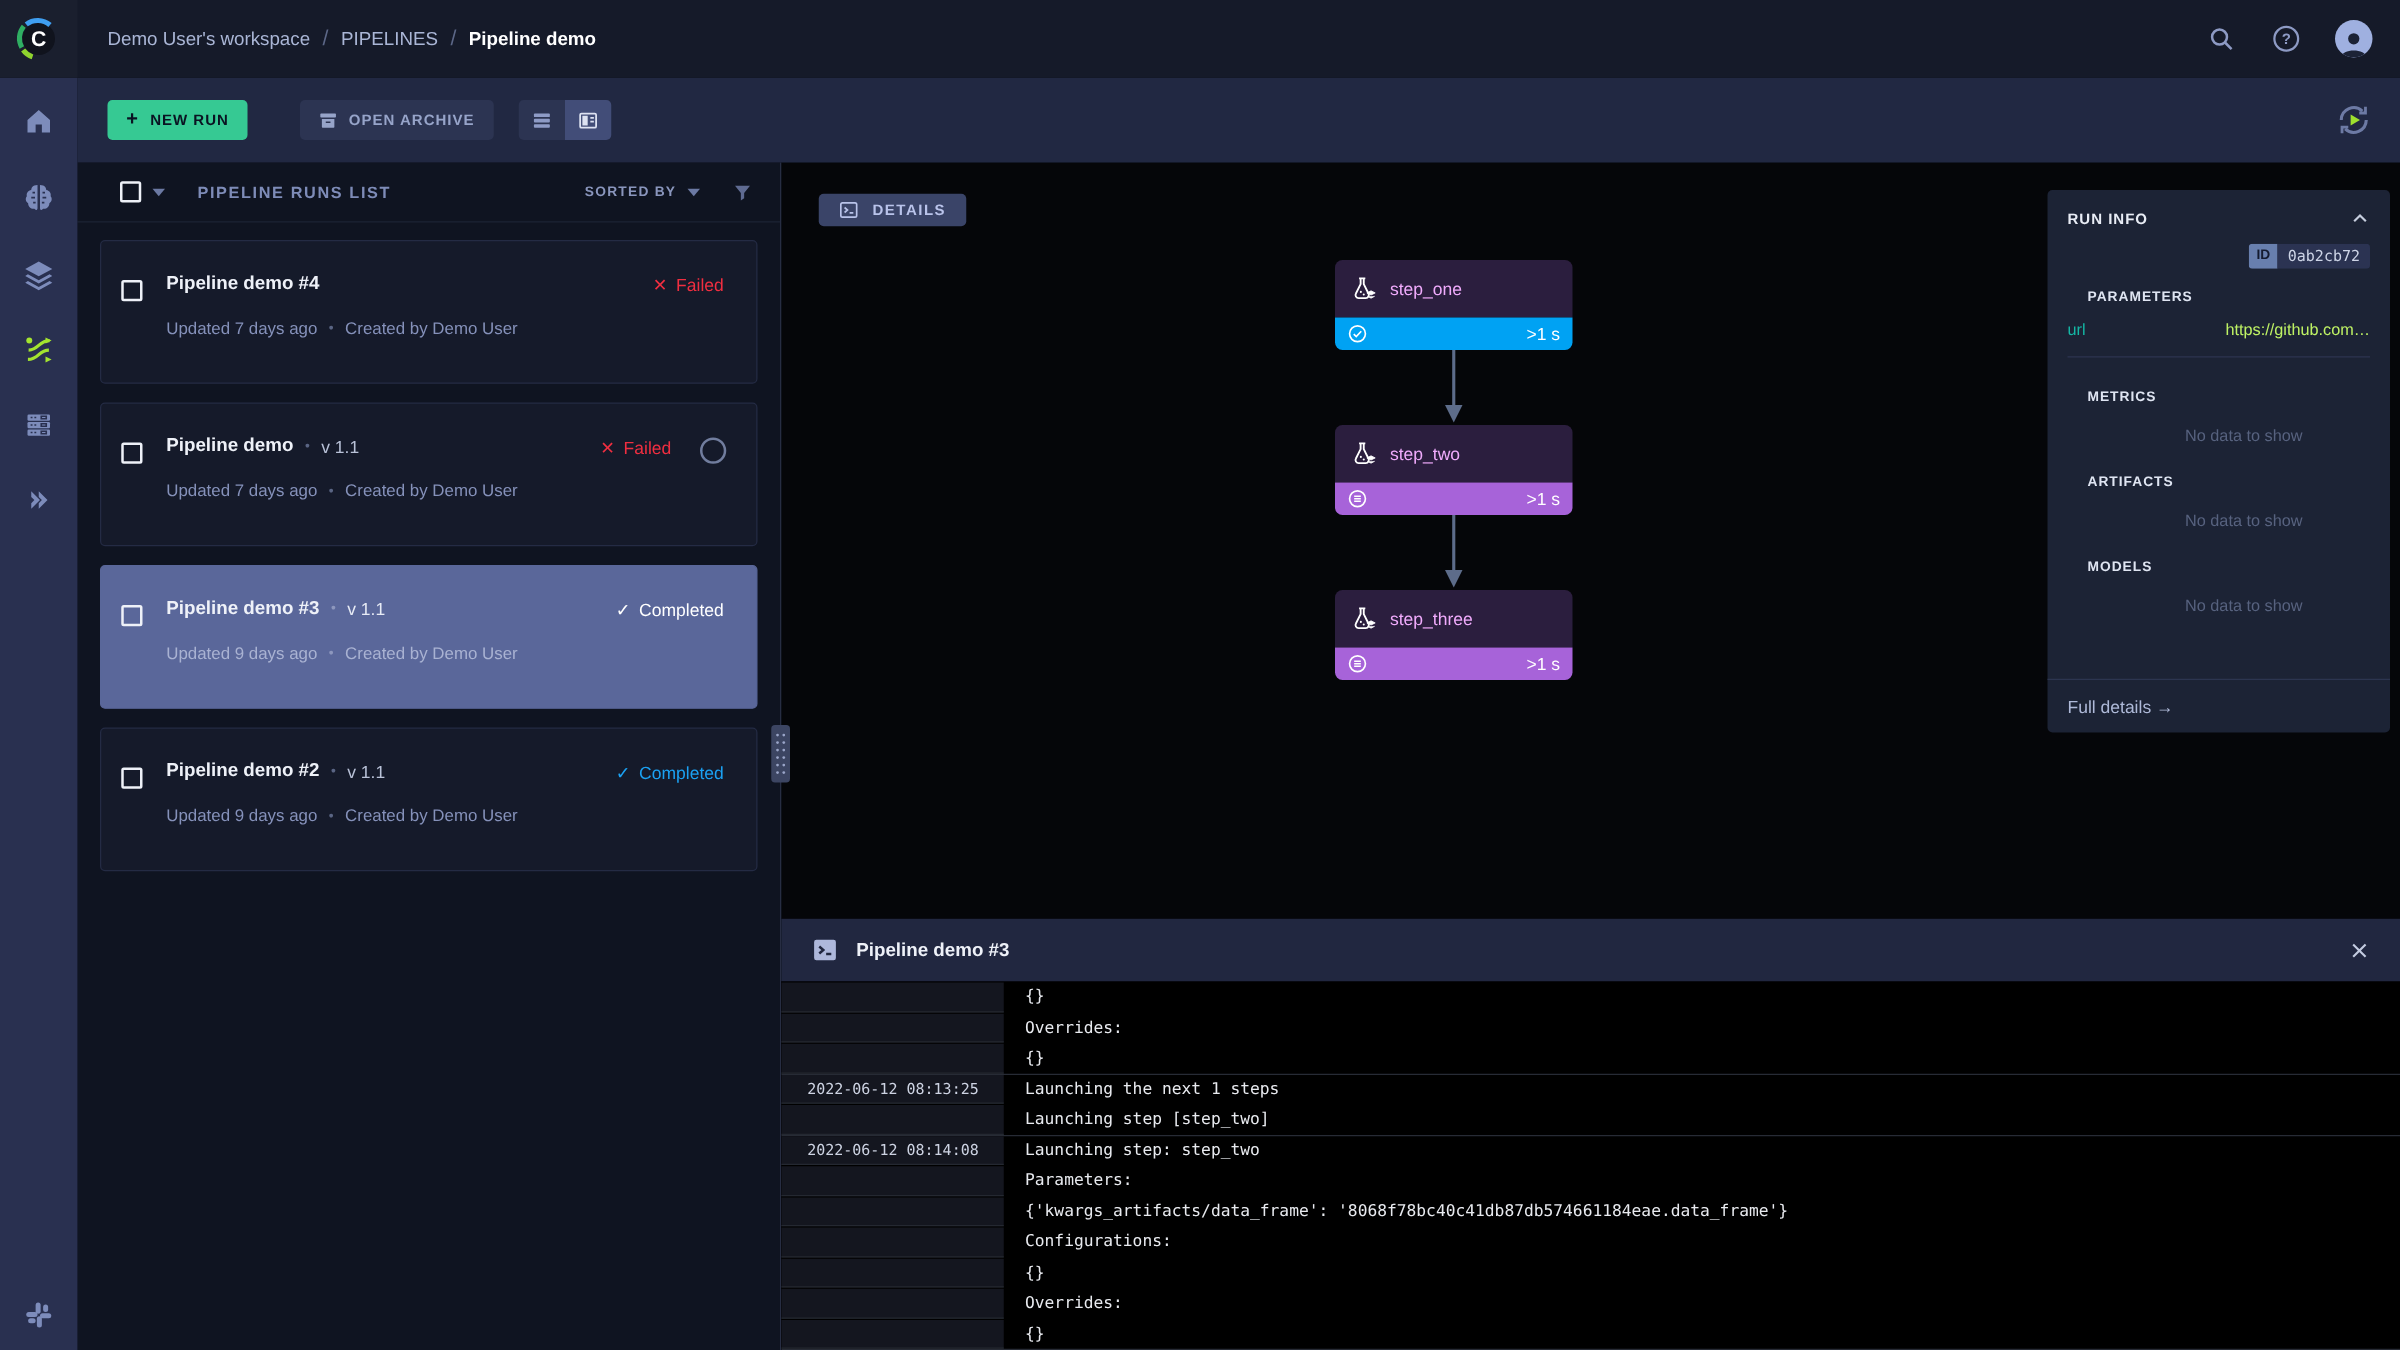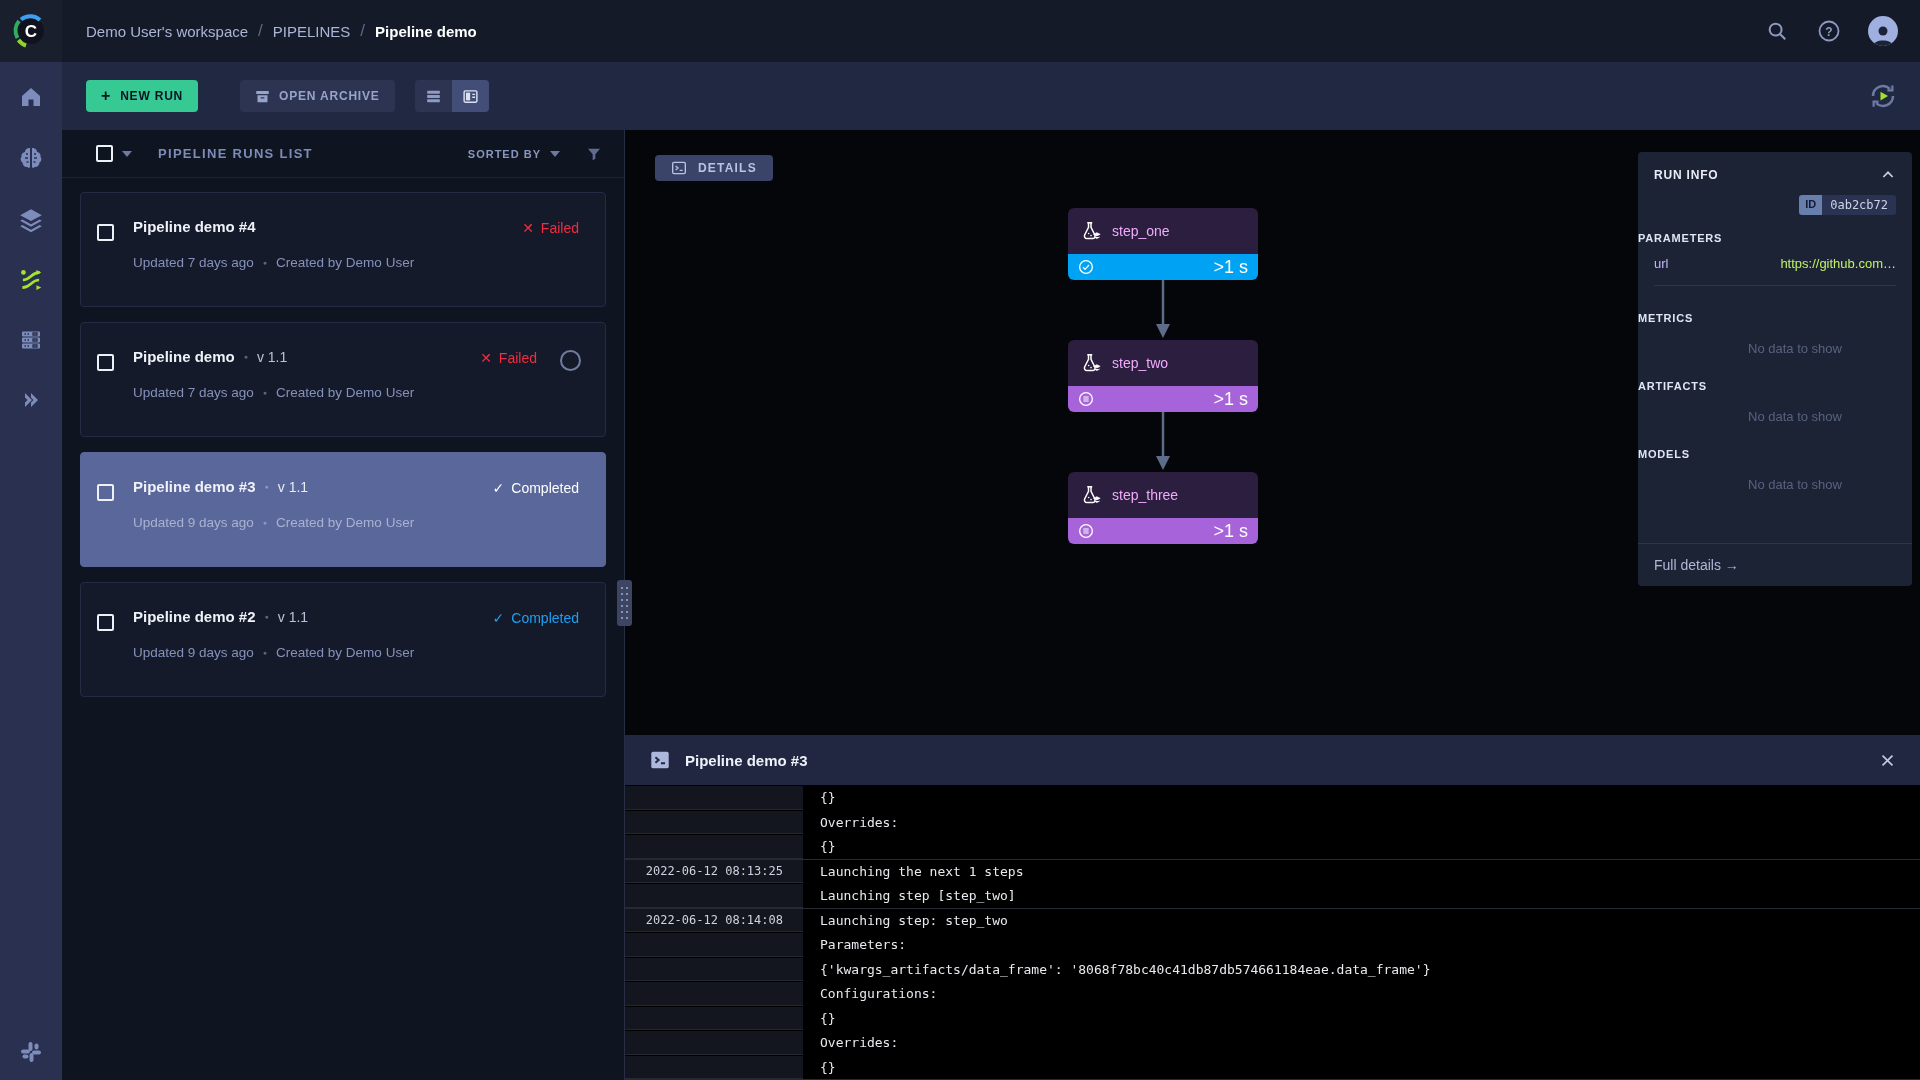--- a/index.html
+++ b/index.html
@@ -68,35 +68,35 @@
   
   .graph { position:absolute; left:625px; top:130px; width:1295px; height:605px; background:#050609; z-index:5; }
   .details-btn { position:absolute; left:30px; top:25px; height:26px; background:#3a4468; color:#b9c3ea; border-radius:4px;
                  display:flex; align-items:center; gap:11px; padding:0 16px; font-size:12px; font-weight:bold; letter-spacing:1.2px; cursor:pointer; }
   .node { position:absolute; left:443px; width:190px; cursor:pointer; }
   .node-head { height:46px; background:#2b1e3e; border-radius:6px 6px 0 0; display:flex; align-items:center; padding:0 12px; gap:10px; }
   .node-name { color:#f0abfc; font-size:14px; }
   .node-foot { height:26px; border-radius:0 0 6px 6px; display:flex; align-items:center; padding:0 10px; color:#ffffff; }
   .node-foot.completed { background:#00a2f3; }
   .node-foot.running { background:#a763d9; }
-  .node-duration { margin-left:auto; font-size:18px; }
+  .node-duration { margin-left:auto; font-size:14px; }
   .edge { position:absolute; left:528px; width:20px; color:#5d6c8a; }
 
   
   .run-info { position:absolute; left:1013px; top:22px; width:274px; height:434px; background:#1c2335; border-radius:4px; z-index:8; }
   .ri-head { display:flex; align-items:center; padding:15px 16px 0 16px; }
   .ri-title { font-size:12px; font-weight:bold; letter-spacing:.8px; color:#e8ecf5; }
   .ri-chevron { margin-left:auto; color:#c6cede; cursor:pointer; display:flex; }
   .ri-idrow { display:flex; justify-content:flex-end; padding:12px 16px 0 16px; }
   .id-badge { display:flex; font-size:11px; border-radius:3px; overflow:hidden; }
   .id-key { background:#687fae; color:#141b30; font-weight:bold; padding:3px 6px; }
   .id-val { background:#2b3352; color:#cdd4e6; font-family:"DejaVu Sans Mono",monospace; padding:3px 8px; font-size:12px; }
-  .ri-section { margin:17px 16px 0 0; font-size:11px; font-weight:bold; letter-spacing:.8px; color:#dfe5f2; }
+  .ri-section { margin:17px 16px 0 32px; font-size:11px; font-weight:bold; letter-spacing:.8px; color:#dfe5f2; }
   .ri-paramrow { display:flex; justify-content:space-between; margin:12px 16px 0 16px; font-size:13px; }
-  .ri-paramkey { color:#c4b5fd; }
+  .ri-paramkey { color:#14b8a6; }
   .ri-paramval { color:#bef264; max-width:170px; white-space:nowrap; overflow:hidden; }
   .ri-divider { margin:14px 16px 0 16px; border-bottom:1px solid #2c3550; }
   .ri-empty { margin-top:17px; text-align:center; font-size:13px; color:#57627f;padding-left:40px; }
   .ri-footer { position:absolute; left:0; right:0; bottom:0; border-top:1px solid #2c3550; padding:13px 16px; font-size:14px; color:#aeb9d8; cursor:pointer; }
 
   
   .console { position:absolute; left:625px; top:735px; width:1295px; height:345px; background:#000; z-index:12; }
   .console-head { height:50px; background:#212740; display:flex; align-items:center; padding:0 24px; gap:14px; }
   .console-title { font-size:15px; font-weight:bold; color:#eef1f8; }
   .console-close { margin-left:auto; color:#c3cbe0; cursor:pointer; display:flex; }

